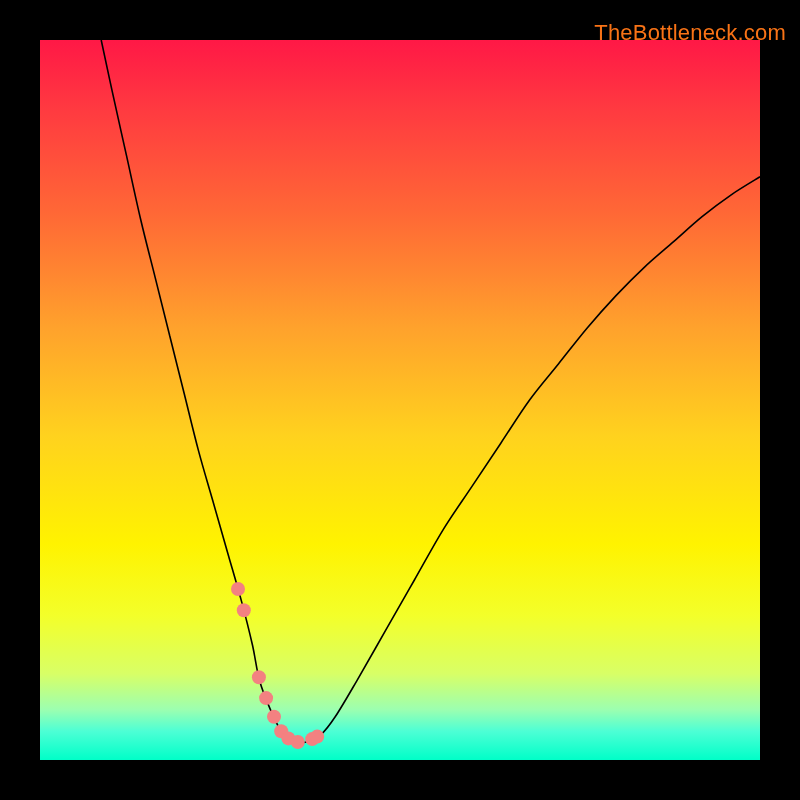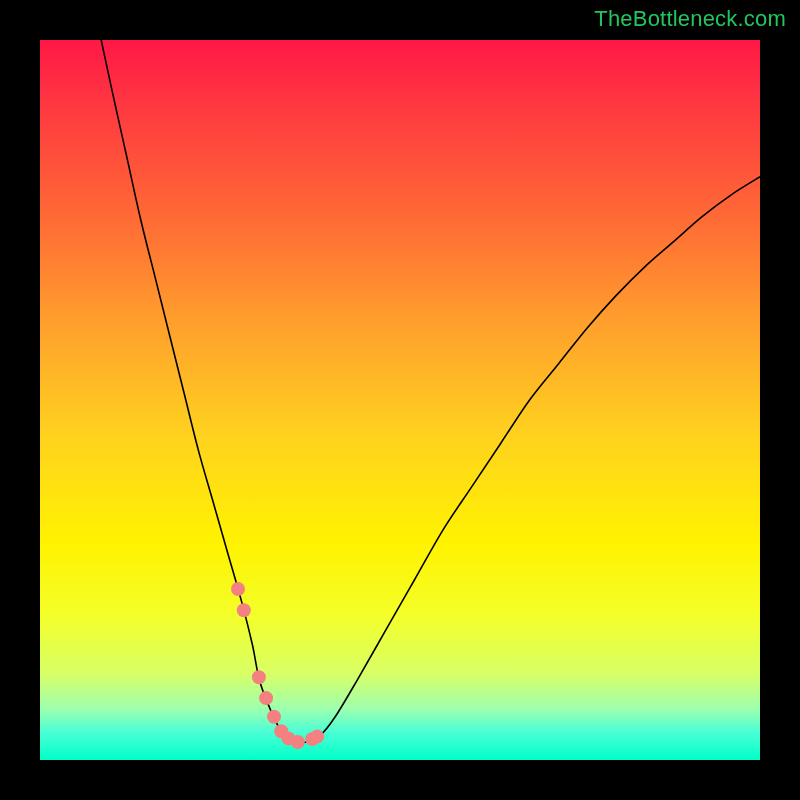--- a/index.html
+++ b/index.html
@@ -27,23 +27,23 @@
       #fff300 70%,
       #f3ff2a 80%,
       #d8ff66 88%,
       #9cffb0 93%,
       #4dffd5 96%,
       #00ffc8 100%
     );
   }
   .watermark {
     position: absolute;
-    top: 6px;
+    top: 20px;
     right: 14px;
-    color: #22c55e;
+    color: #f97316;
     font-size: 22px;
     font-weight: 500;
     letter-spacing: 0.2px;
     z-index: 3;
   }
   svg.curve {
     position: absolute;
     left: 0;
     top: 0;
     width: 720px;

